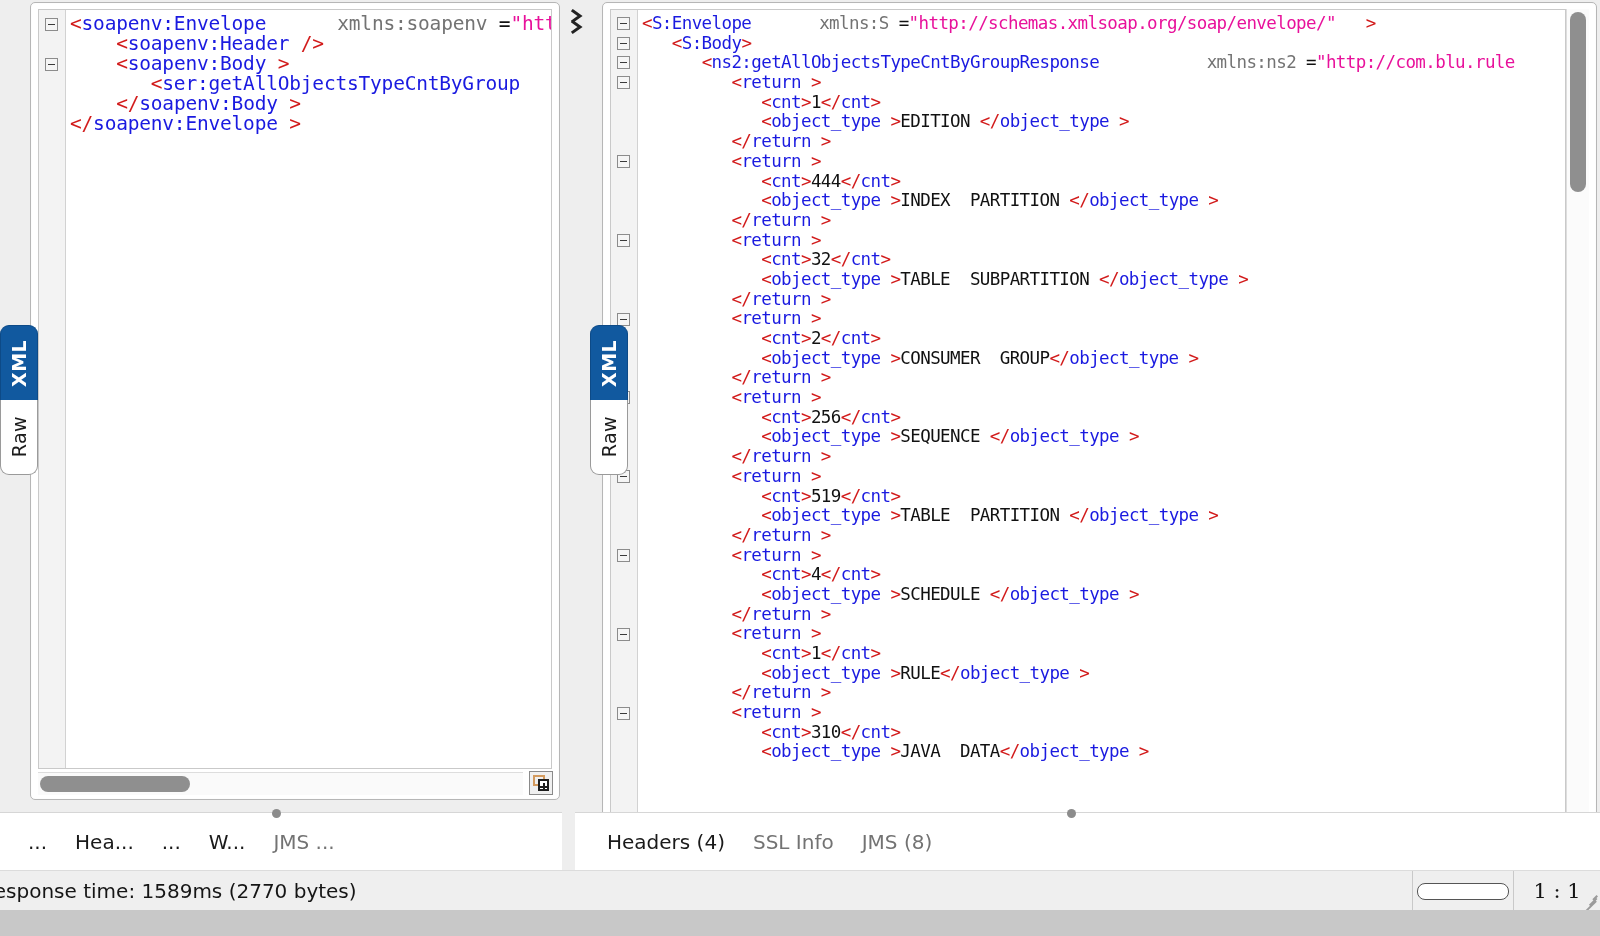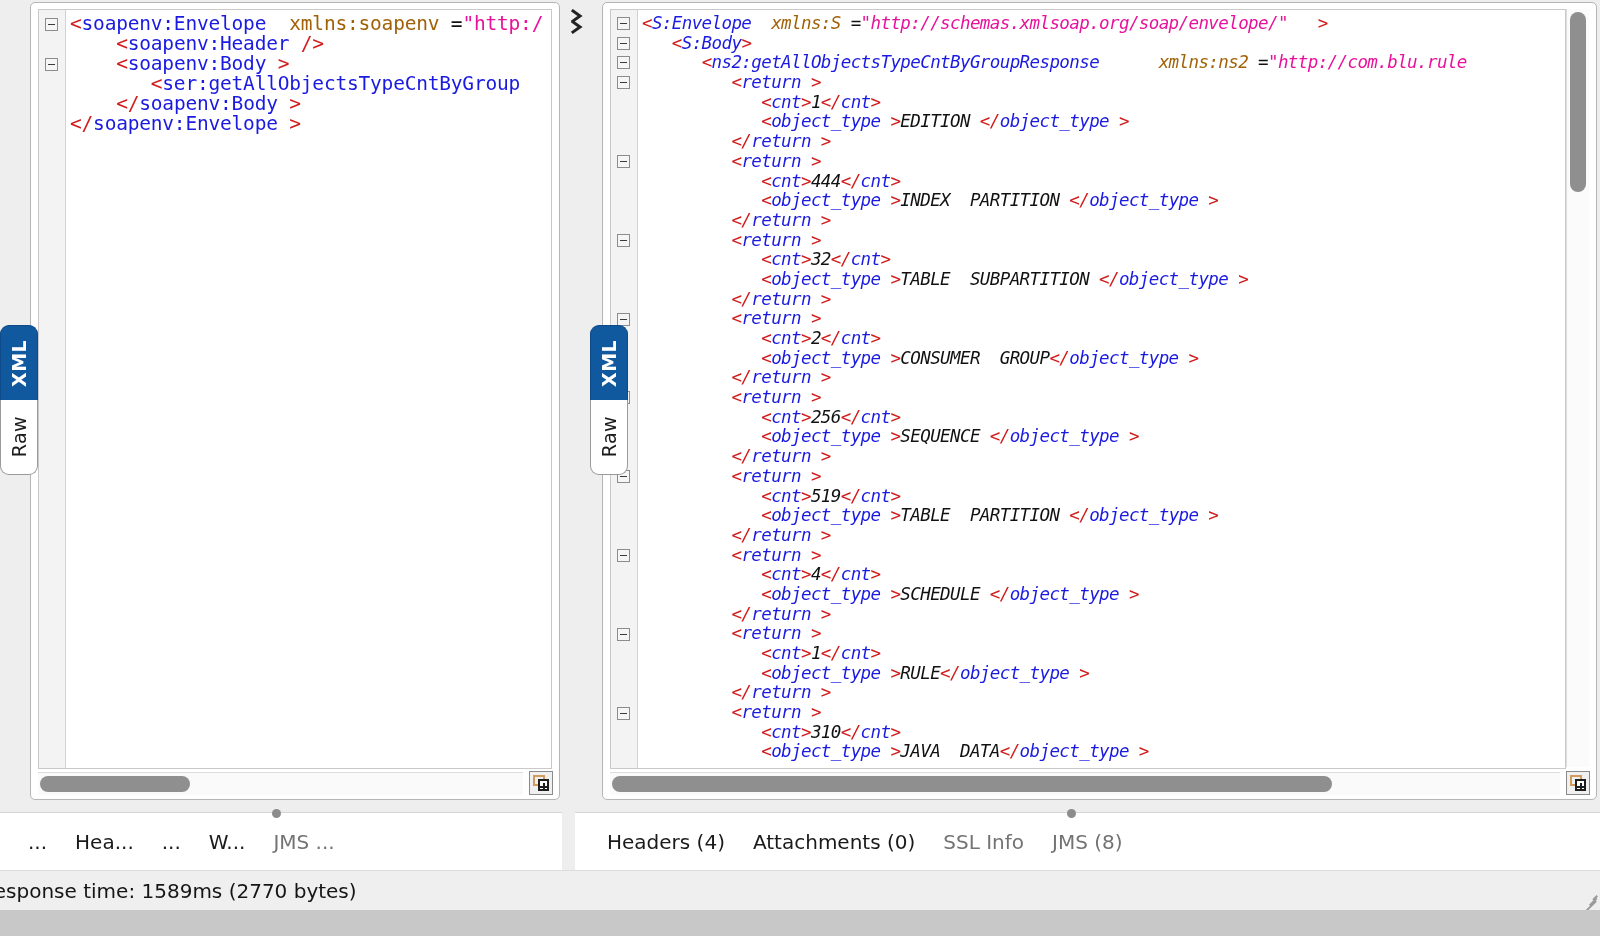--- a/index.html
+++ b/index.html
@@ -43,21 +43,21 @@
   }
 
   
   .frame{
     position:absolute;background:#ffffff;
     border:1px solid #b6b6b6;border-radius:5px;
     box-shadow:inset 0 0 0 1px #fdfdfd;
     box-sizing:border-box;overflow:hidden;
   }
   .panel.left  .frame{left:30px;top:2px;width:530px;height:798px;}
-  .panel.right .frame{left:12px;top:2px;width:995px;height:798px;font-style:italic;}
+  .panel.right .frame{left:12px;top:2px;width:995px;height:934px;}
 
   .inner{
     position:absolute;left:7px;top:6px;right:7px;bottom:30px;
     background:#ffffff;border:1px solid #c9c9c9;box-sizing:border-box;
     display:flex;overflow:hidden;
   }
   .gutter{
     width:26px;flex:0 0 26px;background:#f3f3f3;
     border-right:1px solid #d2d2d2;position:relative;
   }
@@ -73,21 +73,21 @@
     padding:4px 0 0 4px;
     font-family:"DejaVu Sans Mono","Liberation Mono",monospace;
     white-space:pre;
   }
   .code.lg{font-size:19.5px;line-height:20px;letter-spacing:-.2px;}
   .code.sm{font-size:17.5px;line-height:19.7px;letter-spacing:-.6px;}
   .ln{height:20px;white-space:pre;}
   .code.sm .ln{height:19.7px;}
   .tg{color:#d21b1b;}        
   .nm{color:#1a1ae0;}        
-  .at{color:#a16207;}        
+  .at{color:#737373;margin-left:48px;}        
   .vl{color:#e8119b;}        
   .tx{color:#111111;}        
 
   
   .hsb{
     position:absolute;left:7px;right:36px;bottom:4px;height:22px;
     background:#fafafa;border-top:1px solid #dddddd;
   }
   .hthumb{
     position:absolute;left:2px;top:3px;height:16px;border-radius:8px;background:#8f8f8f;
@@ -271,28 +271,33 @@
         <div class="tab">...</div>
         <div class="tab">W...</div>
         <div class="tab dim">JMS ...</div>
       </div>
   </div>
 
   <div class="tabbar right">
     <div class="tabgrip" style="left:492px;"></div>
     <div class="tabs" id="res-tabs">
         <div class="tab">Headers (4)</div>
-        <div class="tab">Attachments (0)</div>
         <div class="tab dim">SSL Info</div>
         <div class="tab dim">JMS (8)</div>
       </div>
   </div>
 
   <div class="statusbar">
     <div class="statustext">response time: 1589ms (2770 bytes)</div>
+    <div class="statusright">
+      <div class="progwrap">
+        <div class="prog"></div>
+      </div>
+      <div class="ratio">1 : 1</div>
+    </div>
     <div class="grip">
         <i></i>
         <i></i>
         <i></i>
       </div>
   </div>
 
   <div class="chrome"></div>
 </div>
 

